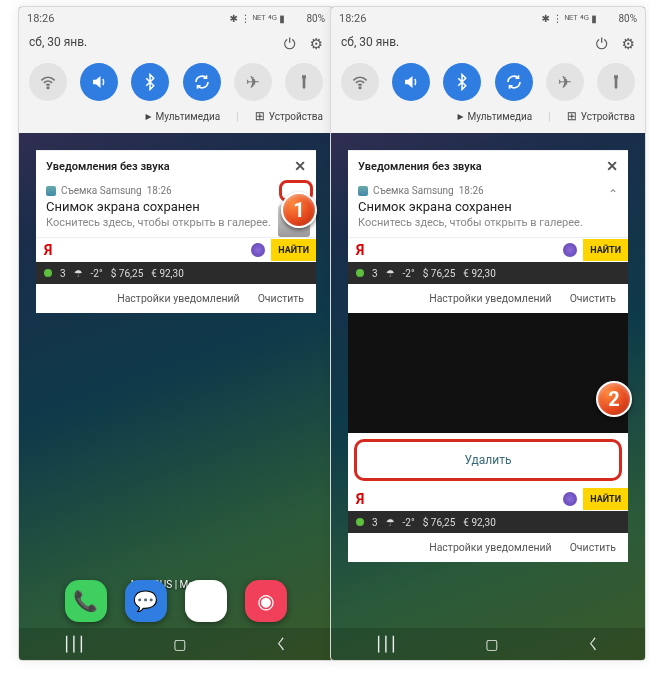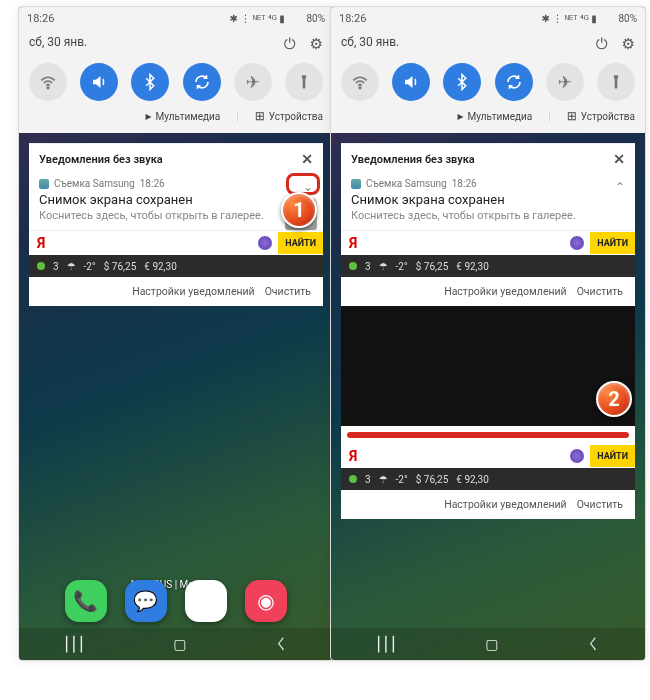--- a/index.html
+++ b/index.html
@@ -31,21 +31,21 @@
   .qsrow { display:flex; gap:10px; margin:10px 0 6px; justify-content:space-between;}
   .qs {
     width:38px;height:38px;border-radius:50%;
     display:flex;align-items:center;justify-content:center;
     background:#e3e3e3;color:#777;font-size:17px;
   }
   .qs.on { background:#2f7de1;color:#fff;}
   .shade-row2 { display:flex; justify-content:flex-end; gap:16px; font-size:10px; color:#444; align-items:center; padding:2px 0 6px;}
   .shade-row2 .grp{display:flex;align-items:center;gap:4px;}
   .shade-row2 .dot{font-size:12px;}
-  .panel { background:#fff; margin:10px; }
+  .panel { background:#fff; margin:17px; }
   .silent {
     display:flex; justify-content:space-between; align-items:center;
     padding:7px 10px; font-size:11px; font-weight:600; border-top:1px solid #eee;
   }
   .close-x{font-size:14px;color:#555;cursor:pointer;}
   .notif {
     padding:4px 10px 8px; position:relative; border-bottom:1px solid #eee;
   }
   .notif-head{display:flex;align-items:center;gap:5px;font-size:10px;color:#777;}
   .notif-head .sq{width:10px;height:10px;background:linear-gradient(#6aa,#48a);border-radius:2px;}
@@ -64,21 +64,21 @@
   .ya-left{display:flex;align-items:center;gap:4px;}
   .ya-logo{color:#d00;font-weight:700;font-size:14px;}
   .ya-o{width:14px;height:14px;border-radius:50%;background:radial-gradient(#8d6bd6,#5a3fb0);}
   .ya-find{background:#ffd500;color:#222;font-size:9px;font-weight:700;padding:6px 7px;border-radius:0;}
   .weather{
     height:22px;background:#2b2b2b;color:#ddd;display:flex;align-items:center;gap:8px;
     padding:0 8px;font-size:10px;
   }
   .weather .g{width:8px;height:8px;border-radius:50%;background:#5fbf3f;}
   .foot{
-    display:flex;justify-content:flex-end;gap:10px;padding:8px 12px;
+    display:flex;justify-content:flex-end;gap:18px;padding:8px 12px;
     font-size:10.5px;color:#555;background:#fff;
   }
   .screenshot-preview{height:120px;background:#111;}
   .actions{
     display:flex;border:3px solid #d72a1f;border-radius:10px;margin:6px 6px;
     background:#fff;
   }
   .actions div{
     flex:1;text-align:center;padding:11px 0;font-size:12px;color:#3a6a7a;
     border-right:1px solid #e4e4e4;cursor:pointer;
@@ -306,20 +306,21 @@
       <span>-2°</span>
       <span>$ 76,25</span>
       <span>€ 92,30</span>
     </div>
     <div class="foot">
       <span>Настройки уведомлений</span>
       <span>Очистить</span>
     </div>
     <div class="screenshot-preview"></div>
     <div class="actions">
+      <div>Удалить</div>
     </div>
     <div class="ya-bar">
       <span class="ya-left">
           <span class="ya-logo">Я</span>
         </span>
       <span style="display:flex;align-items:center;gap:6px">
         <span class="ya-o"></span>
         <span class="ya-find">НАЙТИ</span>
       </span>
     </div>

